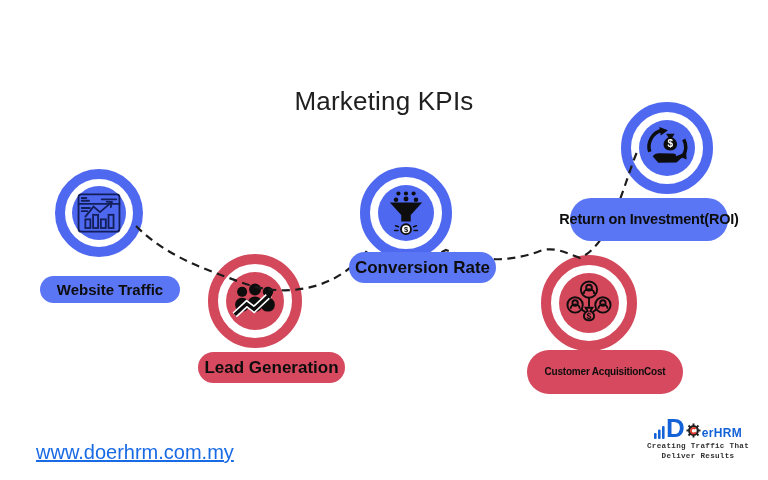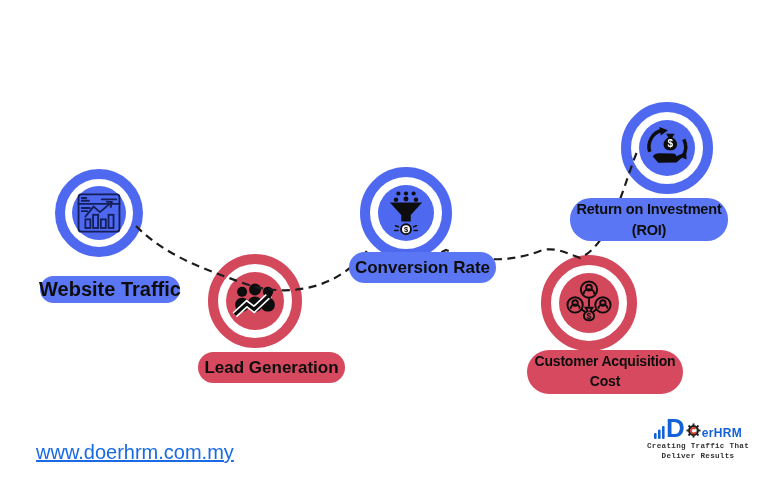--- a/index.html
+++ b/index.html
@@ -32,51 +32,52 @@
   .disc.red{background:var(--red);}
   .n0{left:55px;top:169px;width:88px;height:88px;}  .n0 .disc{width:54px;height:54px;}
   .n1{left:208px;top:254px;width:94px;height:94px;} .n1 .disc{width:58px;height:58px;}
   .n2{left:360px;top:167px;width:92px;height:92px;} .n2 .disc{width:56px;height:56px;}
   .n3{left:541px;top:255px;width:96px;height:96px;} .n3 .disc{width:60px;height:60px;}
   .n4{left:621px;top:102px;width:92px;height:92px;} .n4 .disc{width:56px;height:56px;}
   
   .connector{position:absolute;left:0;top:0;z-index:2;pointer-events:none;}
   
   .pill{
-    position:absolute;z-index:3;display:flex;flex-direction:column;
+    position:absolute;z-index:3;display:flex;flex-direction:row;
     align-items:center;justify-content:center;font-weight:bold;color:var(--ink);
     text-align:center;
   }
   .pill.blue{background:var(--pill-blue);}
   .pill.red{background:var(--pill-red);align-items:center;}
   .pill span{display:block;white-space:nowrap;}
-  .p0{left:40px;top:276px;width:140px;height:27px;border-radius:14px;font-size:20px;justify-content:center;}
+  .p0{left:40px;top:276px;width:140px;height:27px;border-radius:14px;font-size:15px;justify-content:center;}
   .p1{left:198px;top:352px;width:147px;height:31px;border-radius:16px;font-size:17px;}
   .p2{left:349px;top:252px;width:147px;height:31px;border-radius:16px;font-size:17px;justify-content:center;}
-  .p3{left:527px;top:350px;width:156px;height:44px;border-radius:22px;font-size:14px;line-height:1.4;letter-spacing:-0.2px;}
+  .p3{left:527px;top:350px;width:156px;height:44px;border-radius:22px;font-size:10px;line-height:1.4;letter-spacing:-0.2px;}
   .p4{left:570px;top:198px;width:158px;height:43px;border-radius:21px;font-size:14.5px;line-height:1.4;letter-spacing:-0.2px;}
   
   .url-link{
     position:absolute;left:36px;top:441px;font-size:20px;color:var(--link);
     text-decoration:underline;z-index:3;cursor:pointer;
   }
   .logo{position:absolute;left:634px;top:418px;width:128px;text-align:center;z-index:3;}
   .logo-row{display:flex;align-items:flex-end;justify-content:center;color:var(--logo-blue);}
   .logo-bars{margin-right:1px;}
   .logo-d{font-size:26px;font-weight:bold;line-height:0.8;}
   .logo-gear{margin:0 1px 1px 1px;}
   .logo-rest{font-size:12px;font-weight:bold;line-height:0.86;letter-spacing:0.3px;}
   .tagline{font-size:7.6px;font-weight:bold;color:#333;line-height:1.35;margin-top:2px;letter-spacing:0.3px;font-family:"Liberation Mono","Liberation Sans",monospace;}
   svg{display:block;}
 </style>
 </head>
 <body>
 
 <div class="canvas">
 
+  <div class="title">Marketing KPIs</div>
 
   <svg class="connector" width="768" height="480" viewBox="0 0 768 480">
     <path d="M136,226 C166,256 202,268 240,282 C276,296 330,296 366,252
              C378,261 392,264 408,263 C424,261 434,256 446,250
              C472,260 506,264 540,251 C554,246 566,253 580,258
              C598,250 610,226 619,202 C626,184 631,166 637,152" fill="none" stroke="#1c1c1c" stroke-width="2.2" stroke-dasharray="8 5.5"></path>
   </svg>
 
   <div class="ring blue n0">
     <div class="disc blue">

